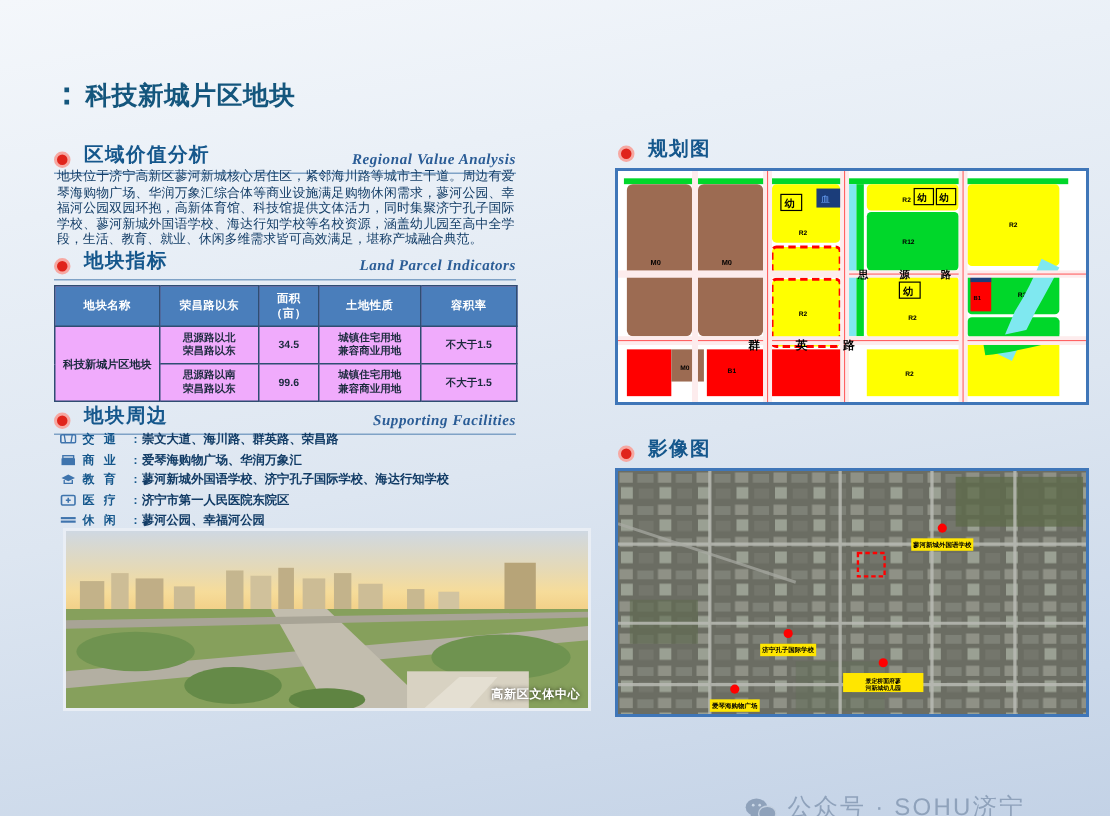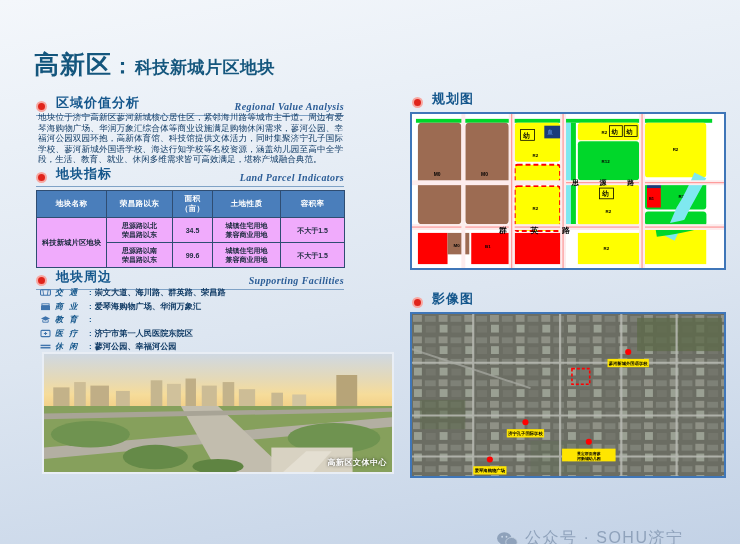--- a/index.html
+++ b/index.html
@@ -39,21 +39,21 @@
     text-align:center;padding:3px 1px;line-height:9px;}
   .tbl td.name{font-size:7.4px;}
 
   
   .fac{position:absolute;left:40px;top:287px;width:306px;}
   .fac-row{display:flex;align-items:center;margin-bottom:2.5px;}
   .fac-ico{width:11px;height:9px;flex:0 0 auto;margin-right:4px;color:#3f74ad;
     display:flex;align-items:center;justify-content:center;}
   .fac-ico svg{display:block;}
   .fac-key{font-size:8px;font-weight:bold;color:#15578c;letter-spacing:2px;
-    width:34px;flex:0 0 auto;font-style:italic;}
+    width:34px;flex:0 0 auto;}
   .fac-colon{font-size:8px;font-weight:bold;color:#15578c;margin-right:3px;}
   .fac-val{font-size:8.2px;font-weight:bold;color:#123c66;}
 
   
   .photo{position:absolute;left:42px;top:352px;width:352px;height:122px;
     border:2px solid #e9eef5;box-sizing:border-box;overflow:hidden;}
   .photo .sky{position:absolute;left:0;top:0;right:0;height:46%;
     background:linear-gradient(180deg,#cfd8e2 0%,#e4d9b8 45%,#f6dc9a 75%,#f2cf86 100%);}
   .photo .skyline{position:absolute;left:0;top:18%;right:0;height:30%;}
   .photo .ground{position:absolute;left:0;top:44%;right:0;bottom:0;
@@ -71,21 +71,20 @@
   .wm{position:absolute;left:496px;top:528px;display:flex;align-items:flex-end;}
   .wm-ico{margin-right:7px;color:#8fa2bb;display:flex;}
   .wm-txt{font-size:16px;color:#8fa2bb;letter-spacing:1.5px;}
 </style>
 </head>
 <body>
 
 <div class="page">
 
   <div class="title-row">
-    <span class="title-main">高新区</span>
     <span class="title-colon">：</span>
     <span class="title-sub">科技新城片区地块</span>
   </div>
 
   <div class="sec" style="left:36px;top:94px;width:308px;">
     <span class="bullet"></span>
     <span class="cn">区域价值分析</span>
     <span class="en">Regional Value Analysis</span>
     <span class="rule"></span>
   </div>
@@ -167,20 +166,21 @@
 
     <div class="fac-row">
       <span class="fac-ico">
         <svg viewBox="0 0 12 10" width="11" height="9">
             <path d="M1 4 L6 1.5 L11 4 L6 6.5 Z" fill="#3f74ad"></path>
             <path d="M3 5.5 V8 H9 V5.5" fill="none" stroke="#3f74ad" stroke-width="1"></path>
           </svg>
       </span>
       <span class="fac-key">教 育</span>
       <span class="fac-colon">:</span>
+      <span class="fac-val">蓼河新城外国语学校、济宁孔子国际学校、海达行知学校</span>
     </div>
 
     <div class="fac-row">
       <span class="fac-ico">
         <svg viewBox="0 0 12 10" width="11" height="9">
             <rect x="1" y="1.5" width="10" height="7" rx="1" fill="none" stroke="#3f74ad" stroke-width="1.2"></rect>
             <path d="M6 3.2 V6.8 M4.2 5 H7.8" stroke="#3f74ad" stroke-width="1.2"></path>
           </svg>
       </span>
       <span class="fac-key">医 疗</span>

